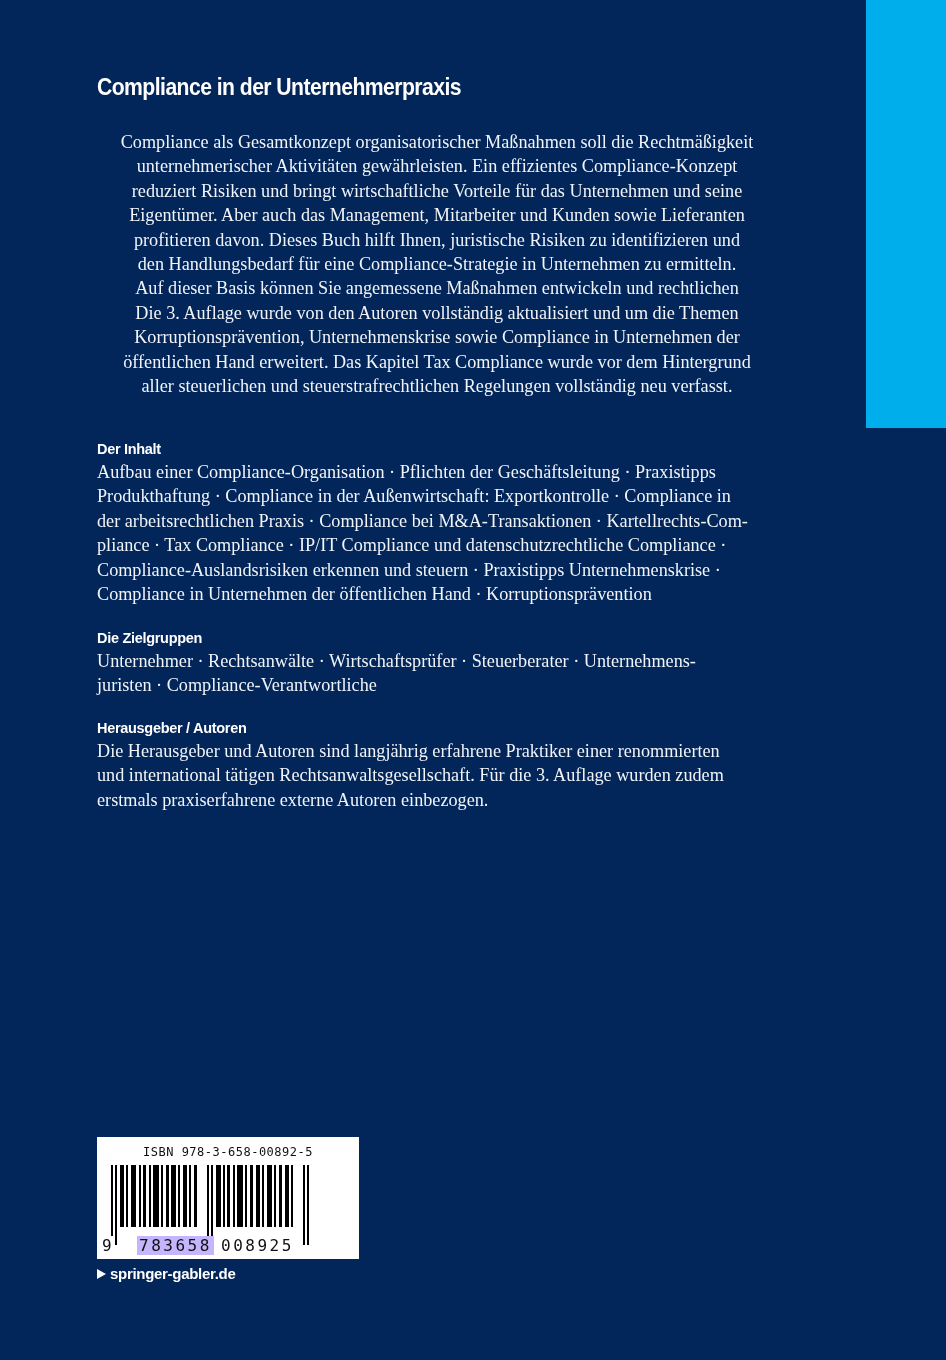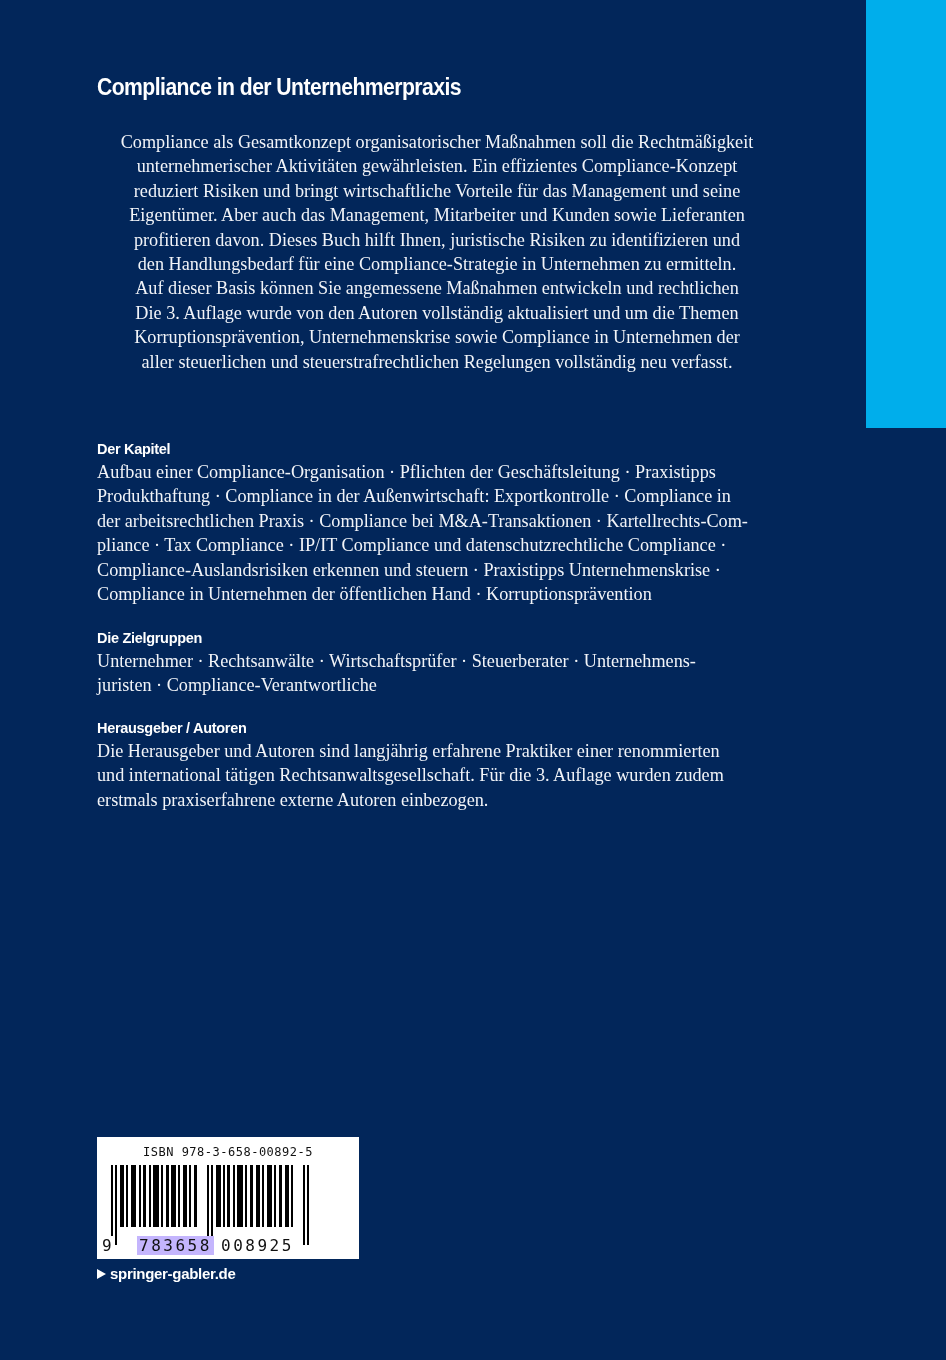--- a/index.html
+++ b/index.html
@@ -110,32 +110,33 @@
 <body>
 
 <div class="accent-strip"></div>
 
 <div class="content">
   <h1 class="title">Compliance in der Unternehmerpraxis</h1>
 
   <div class="intro serif-text">
     <span class="line">Compliance als Gesamtkonzept organisatorischer Maßnahmen soll die Rechtmäßigkeit</span>
     <span class="line">unternehmerischer Aktivitäten gewährleisten. Ein effizientes Compliance-Konzept</span>
-    <span class="line">reduziert Risiken und bringt wirtschaftliche Vorteile für das Management und seine</span>
+    <span class="line">reduziert Risiken und bringt wirtschaftliche Vorteile für das Unternehmen und seine</span>
     <span class="line">Eigentümer. Aber auch das Management, Mitarbeiter und Kunden sowie Lieferanten</span>
     <span class="line">profitieren davon. Dieses Buch hilft Ihnen, juristische Risiken zu identifizieren und</span>
     <span class="line">den Handlungsbedarf für eine Compliance-Strategie in Unternehmen zu ermitteln.</span>
     <span class="line">Auf dieser Basis können Sie angemessene Maßnahmen entwickeln und rechtlichen</span>
     <span class="line">Die 3. Auflage wurde von den Autoren vollständig aktualisiert und um die Themen</span>
     <span class="line">Korruptionsprävention, Unternehmenskrise sowie Compliance in Unternehmen der</span>
+    <span class="line">öffentlichen Hand erweitert. Das Kapitel Tax Compliance wurde vor dem Hintergrund</span>
     <span class="line">aller steuerlichen und steuerstrafrechtlichen Regelungen vollständig neu verfasst.</span>
   </div>
 
   <div class="sec-inhalt">
-    <h2 class="section-heading">Der Kapitel</h2>
+    <h2 class="section-heading">Der Inhalt</h2>
     <div class="serif-text">
       <span class="line">Aufbau einer Compliance-Organisation · Pflichten der Geschäftsleitung · Praxistipps</span>
       <span class="line">Produkthaftung · Compliance in der Außenwirtschaft: Exportkontrolle · Compliance in</span>
       <span class="line">der arbeitsrechtlichen Praxis · Compliance bei M&amp;A-Transaktionen · Kartellrechts-Com-</span>
       <span class="line">pliance · Tax Compliance · IP/IT Compliance und datenschutzrechtliche Compliance ·</span>
       <span class="line">Compliance-Auslandsrisiken erkennen und steuern · Praxistipps Unternehmenskrise ·</span>
       <span class="line">Compliance in Unternehmen der öffentlichen Hand · Korruptionsprävention</span>
     </div>
   </div>
 

